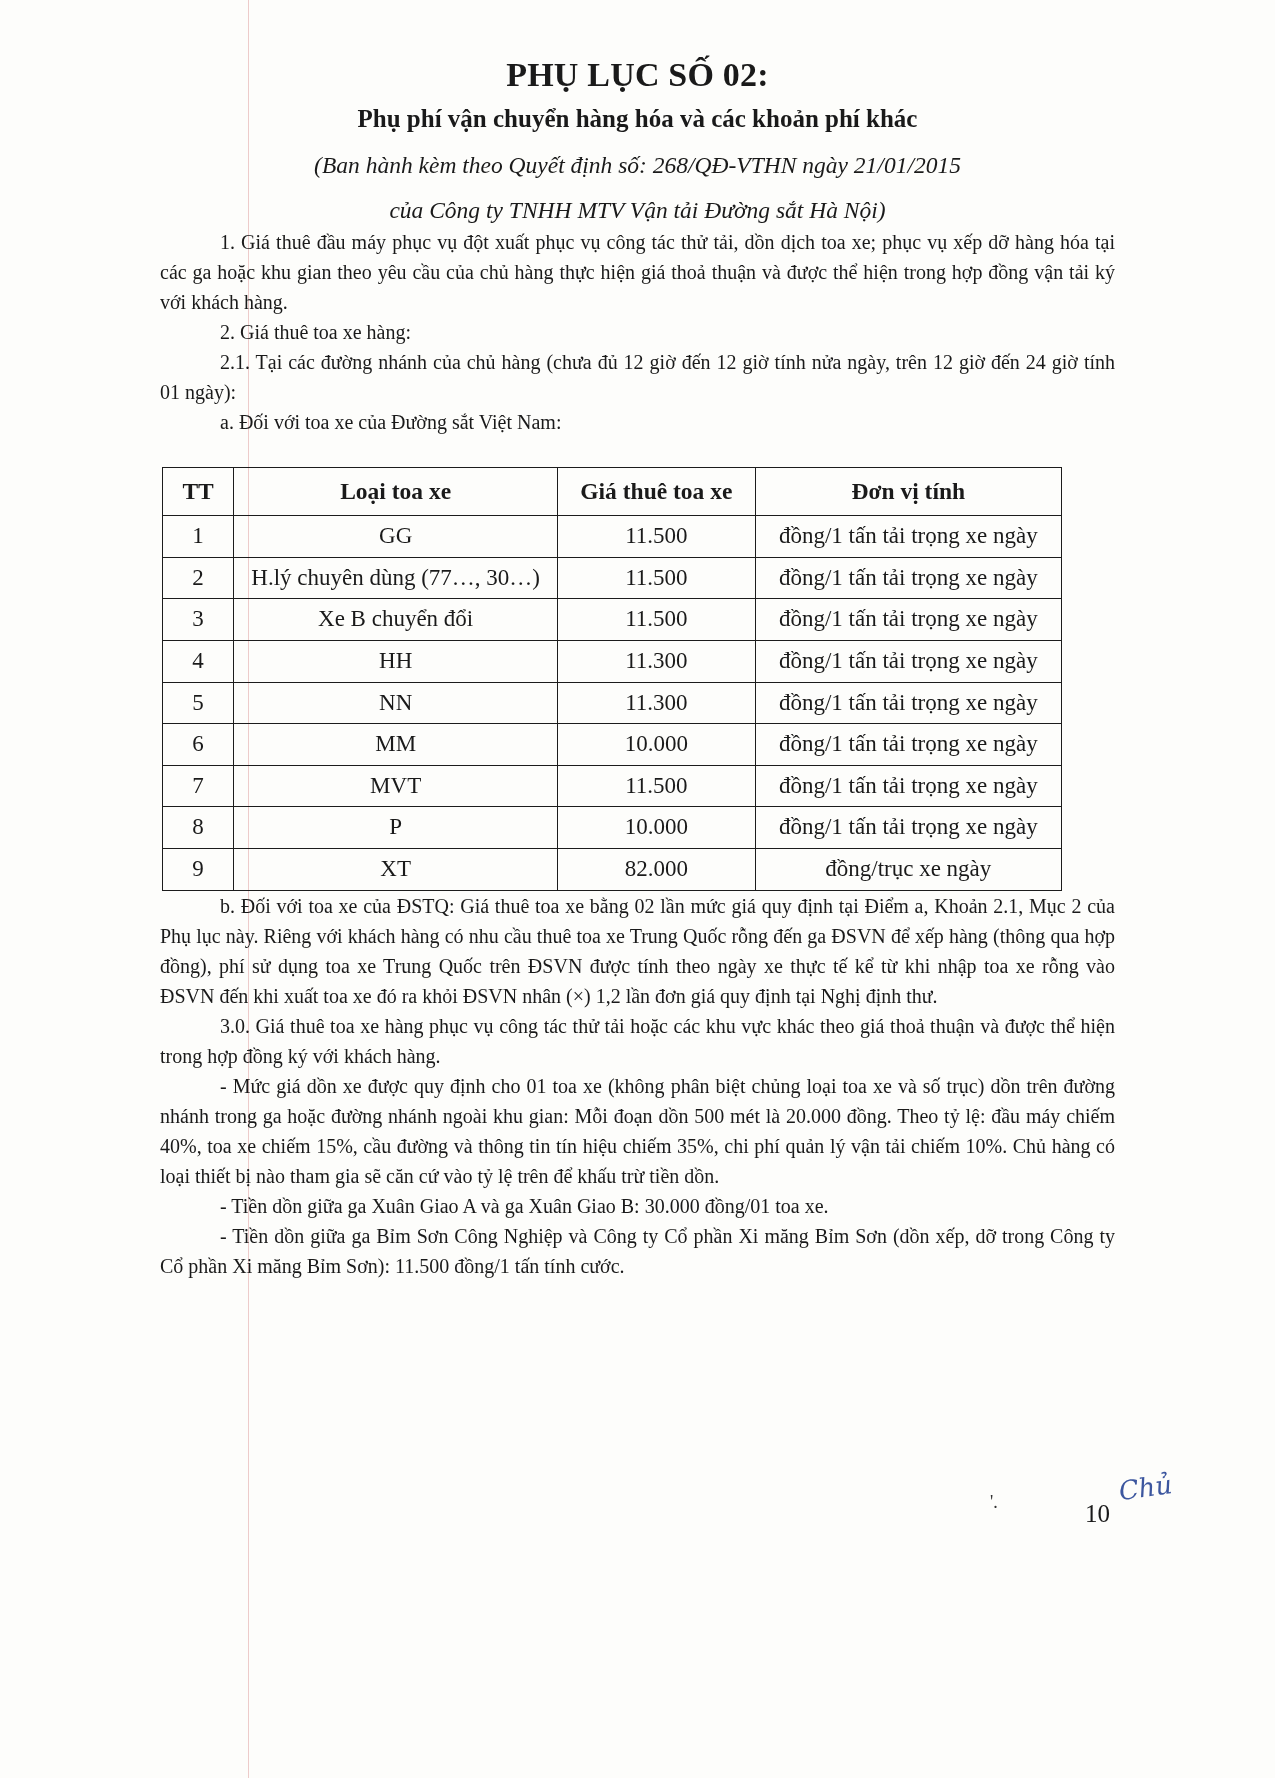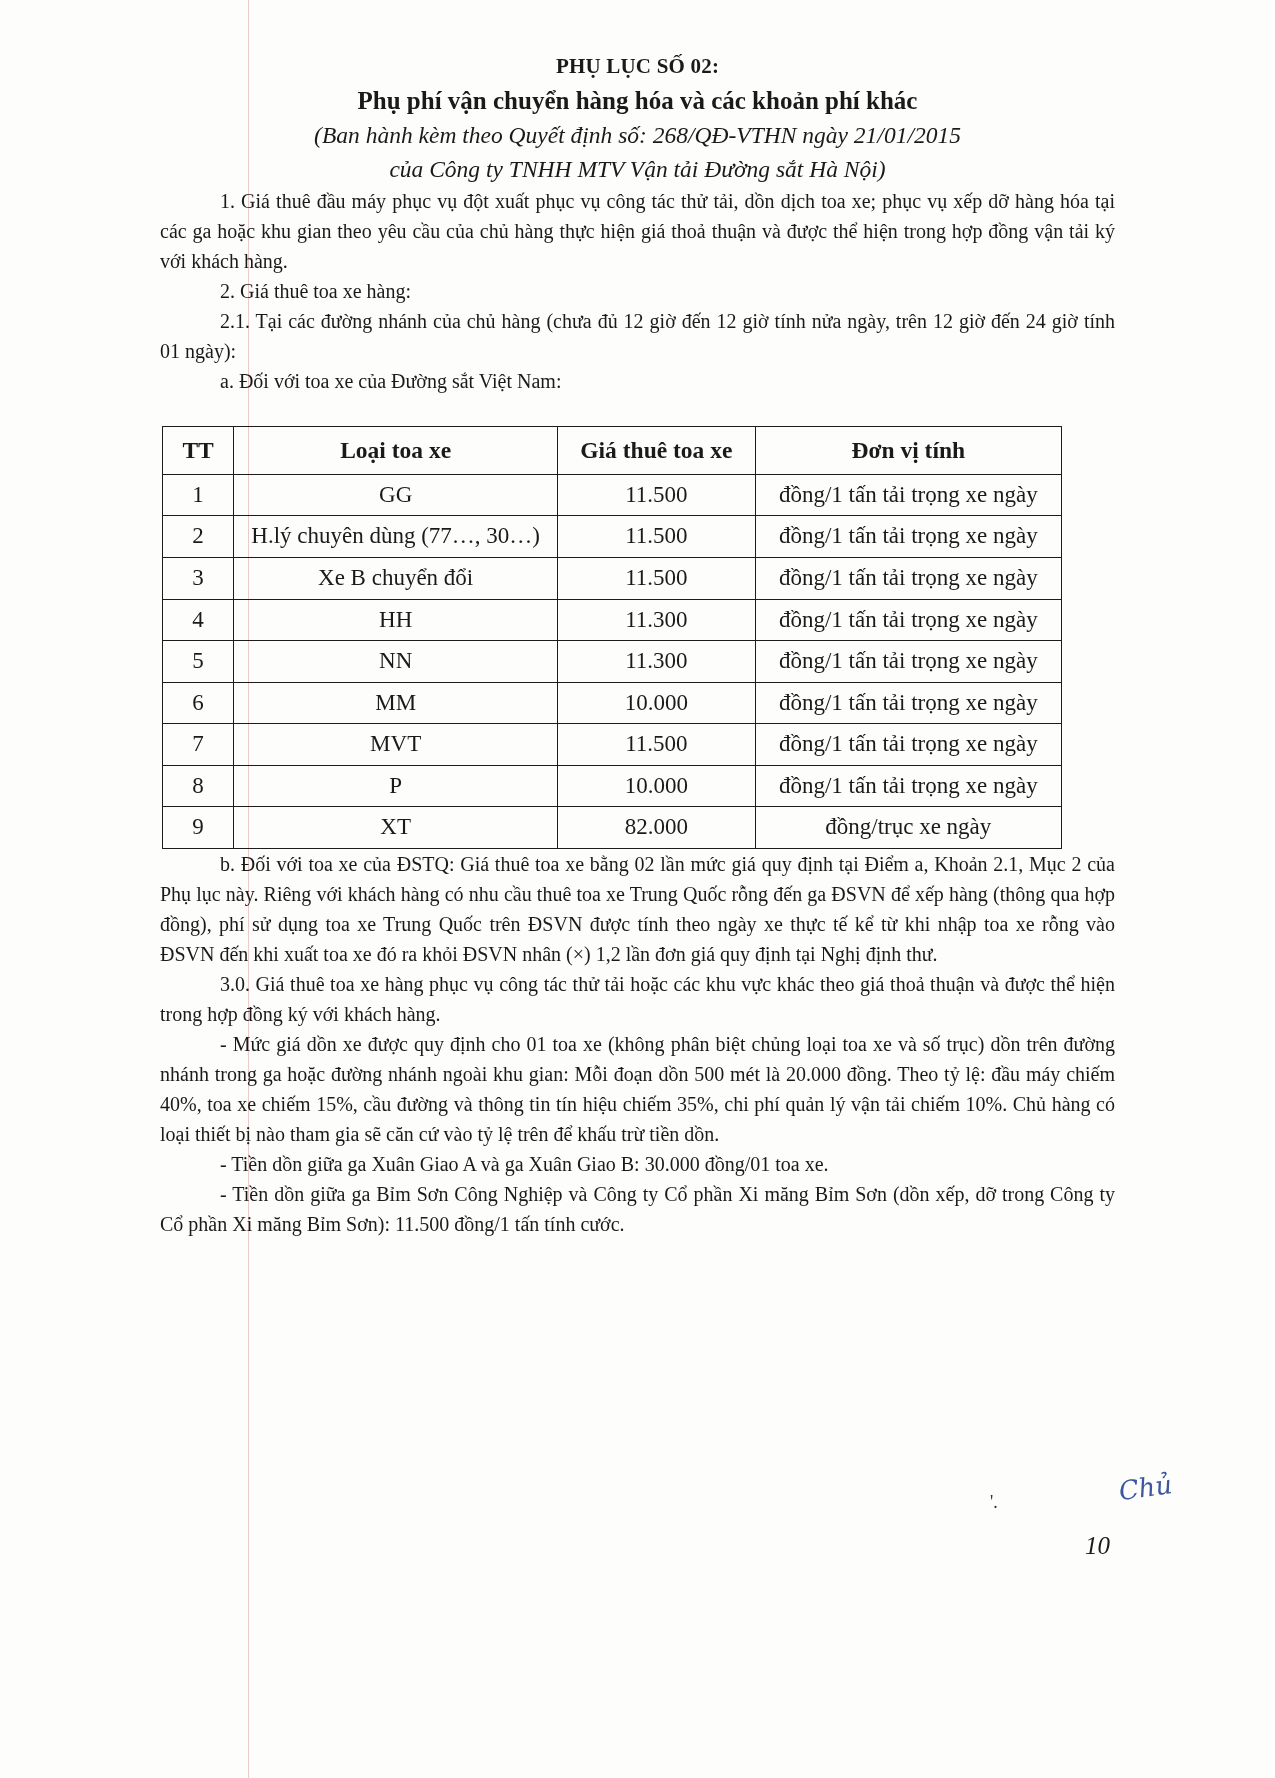--- a/index.html
+++ b/index.html
@@ -31,33 +31,33 @@
     position: absolute;
     left: 160px;
     top: 52px;
     width: 955px;
   }
   .title-block {
     text-align: center;
     line-height: 1.35;
   }
   .t1 {
-    font-size: 21px;
+    font-size: 34px;
     font-weight: bold;
     letter-spacing: 0.2px;
   }
   .t2 {
     font-size: 25px;
     font-weight: bold;
     margin-top: 4px;
   }
   .t3, .t4 {
     font-size: 23.5px;
     font-style: italic;
-    margin-top: 2px;
+    margin-top: 14px;
   }
   p.para {
     font-size: 20px;
     line-height: 1.5;
     text-align: justify;
     margin: 0;
     text-indent: 60px;
   }
   .gap-lg { margin-top: 26px; }
   .gap-md { margin-top: 17px; }
@@ -82,23 +82,22 @@
     padding: 9px 4px 10px 4px;
   }
   .col-tt { width: 64px; }
   .col-type { width: 330px; }
   .col-price { width: 196px; }
   .col-unit { width: 310px; }
 
   .page-number {
     position: absolute;
     left: 1085px;
-    top: 1532px;
+    top: 1500px;
     font-size: 25px;
-    font-style: italic;
   }
   .signature {
     position: absolute;
     left: 1120px;
     top: 1470px;
     width: 90px;
     height: 52px;
     color: #1b3a8f;
     font-family: "DejaVu Serif", serif;
     font-style: italic;

